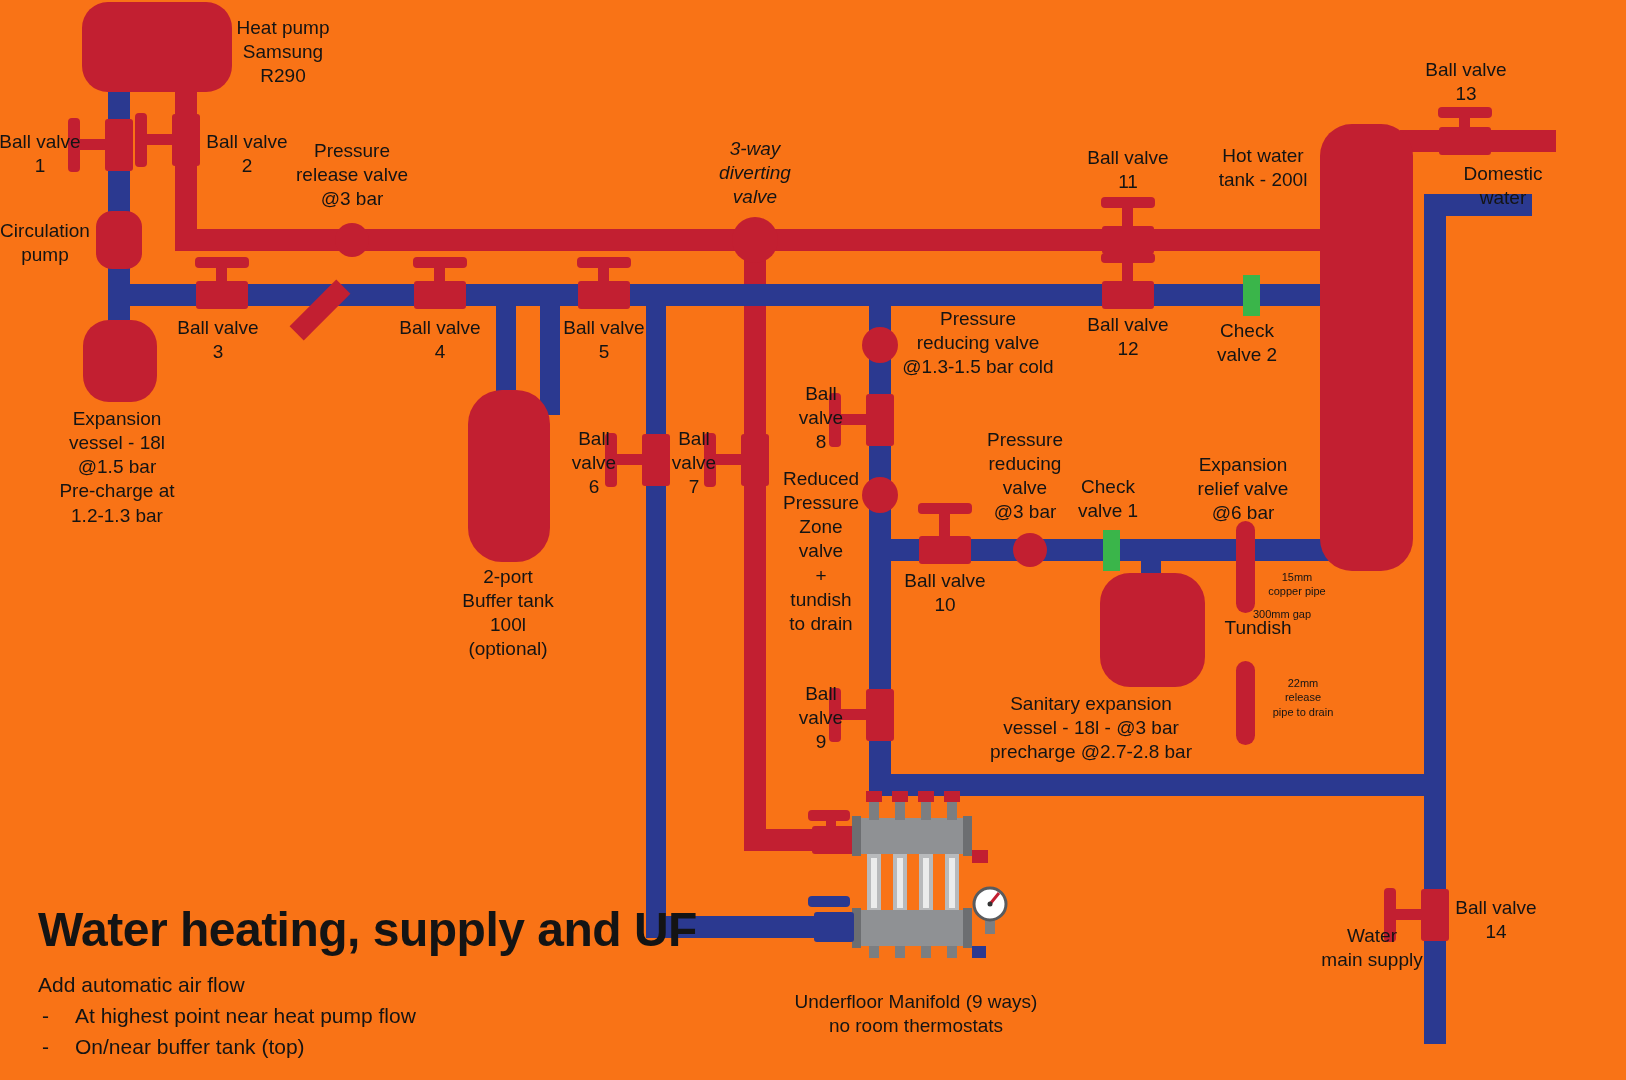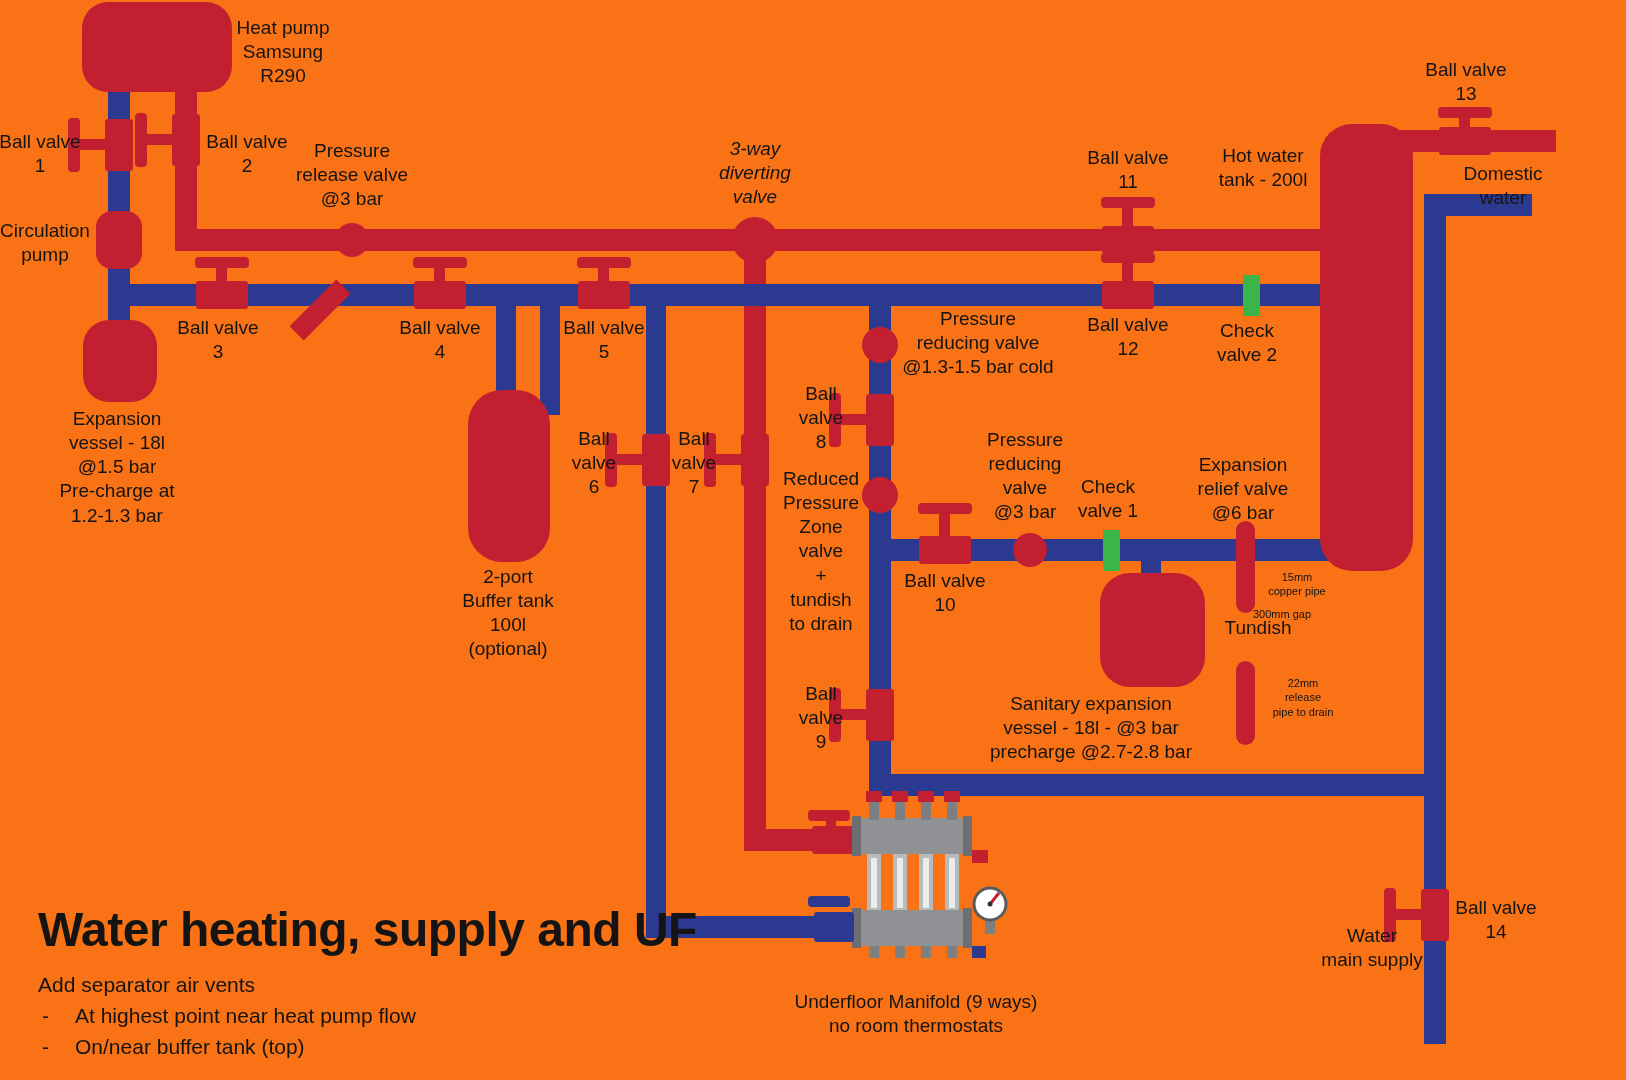--- a/index.html
+++ b/index.html
@@ -292,21 +292,21 @@
 pipe to drain</div>
   <div class="lbl" style="left:916px; top:974px;margin-top:16px;">Underfloor Manifold (9 ways)
 no room thermostats</div>
   <div class="lbl" style="left:1496px; top:896px;">Ball valve
 14</div>
   <div class="lbl" style="left:1372px; top:924px;">Water
 main supply</div>
 
   <div class="title-block">
     <div class="main-title">Water heating, supply and UF</div>
-    <div class="subtitle">Add separator air vents</div>
+    <div class="subtitle">Add automatic air flow</div>
     <div class="note-line">
       <span class="dash">-</span>
       <span>At highest point near heat pump flow</span>
     </div>
     <div class="note-line">
       <span class="dash">-</span>
       <span>On/near buffer tank (top)</span>
     </div>
   </div>
 

